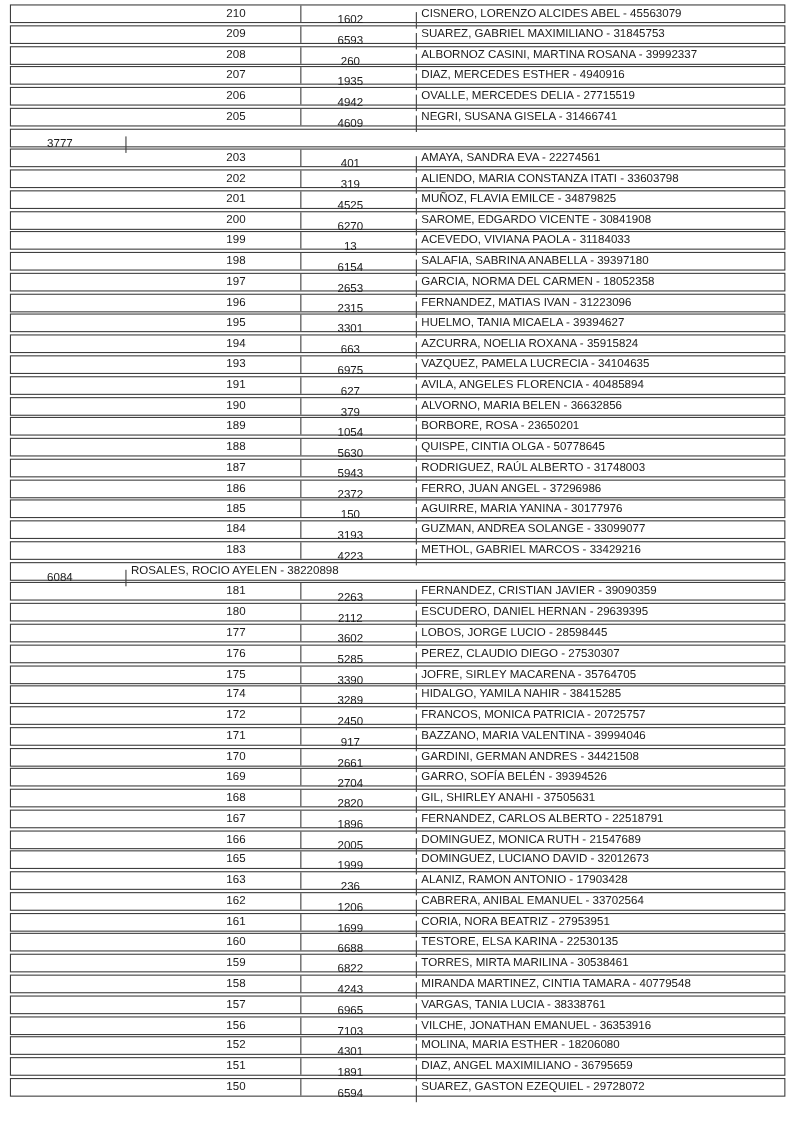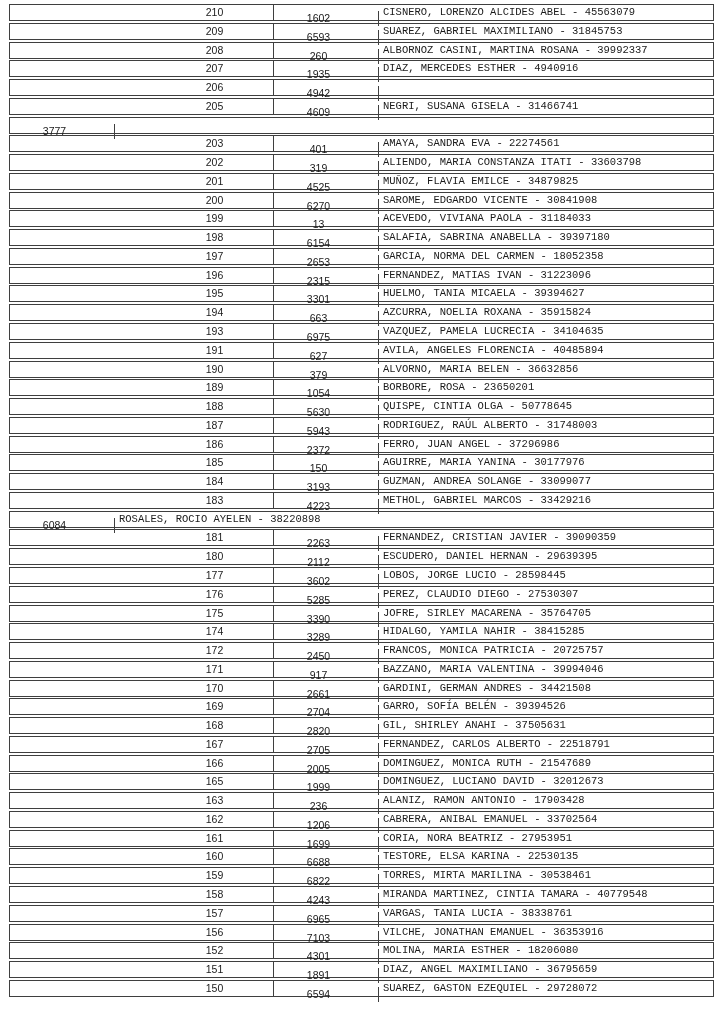--- a/index.html
+++ b/index.html
@@ -48,21 +48,20 @@
     width: 105px;
     border-right: 1px solid #3f3f3f;
     text-align: center;
     padding-right: 15px;
     margin-top: 12px;
   }
   .col-name {
     flex: 1;
     padding-left: 4px;
     text-align: left;
-    font-family: Liberation Mono, monospace;
   }
 </style>
 </head>
 <body>
 
 <div class="doc-table">
 
 <div class="row">
     <div class="cell col-order">210</div>
     <div class="cell col-num">1602</div>
@@ -79,20 +78,21 @@
     <div class="cell col-name">ALBORNOZ CASINI, MARTINA ROSANA - 39992337</div>
   </div>
     <div class="row">
     <div class="cell col-order">207</div>
     <div class="cell col-num">1935</div>
     <div class="cell col-name">DIAZ, MERCEDES ESTHER - 4940916</div>
   </div>
     <div class="row">
     <div class="cell col-order">206</div>
     <div class="cell col-num">4942</div>
+    <div class="cell col-name">OVALLE, MERCEDES DELIA - 27715519</div>
   </div>
     <div class="row">
     <div class="cell col-order">205</div>
     <div class="cell col-num">4609</div>
     <div class="cell col-name">NEGRI, SUSANA GISELA - 31466741</div>
   </div>
     <div class="row">
     <div class="cell col-num">3777</div>
   </div>
     <div class="row">
@@ -249,21 +249,21 @@
     <div class="cell col-num">2704</div>
     <div class="cell col-name">GARRO, SOFÍA BELÉN - 39394526</div>
   </div>
     <div class="row">
     <div class="cell col-order">168</div>
     <div class="cell col-num">2820</div>
     <div class="cell col-name">GIL, SHIRLEY ANAHI - 37505631</div>
   </div>
     <div class="row">
     <div class="cell col-order">167</div>
-    <div class="cell col-num">2705</div>
+    <div class="cell col-num">1896</div>
     <div class="cell col-name">FERNANDEZ, CARLOS ALBERTO - 22518791</div>
   </div>
     <div class="row">
     <div class="cell col-order">166</div>
     <div class="cell col-num">2005</div>
     <div class="cell col-name">DOMINGUEZ, MONICA RUTH - 21547689</div>
   </div>
     <div class="row">
     <div class="cell col-order">165</div>
     <div class="cell col-num">1999</div>

